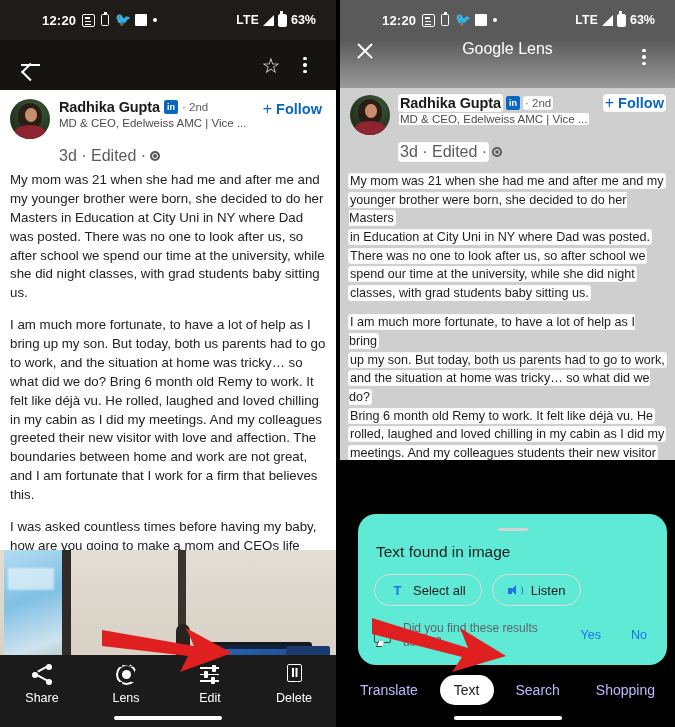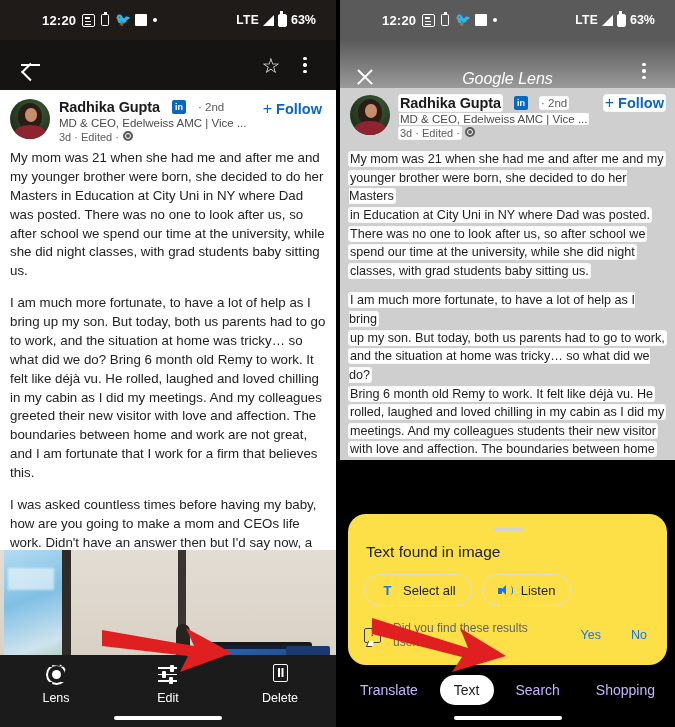--- a/index.html
+++ b/index.html
@@ -65,27 +65,27 @@
   .avatar::before{ 
     content:""; position:absolute; left:8px; top:4px; width:24px; height:26px;
     background:#2a1d16; border-radius:50% 50% 42% 42%;
   }
   .avatar::after{ 
     content:""; position:absolute; left:4px; bottom:-3px; width:32px; height:17px;
     background:#8d2430; border-radius:50% 50% 0 0;
   }
   .av-face{position:absolute;left:14.5px;top:9px;width:12px;height:14px;background:#c68e6d;border-radius:48% 48% 52% 52%;z-index:2;}
   .post-ident { flex: 1; min-width: 0; padding-left: 9px; }
-  .name-row { display: flex; align-items: center; gap: 12px; text-align: right; }
+  .name-row { display: flex; align-items: center; gap: 4px; text-align: right; }
   .pname { font-size: 14.5px; font-weight: 700; color: #1a1a1a; letter-spacing:-.1px;}
   .in-badge { width: 14px; height: 14px; background: #0a66c2; border-radius: 2px; color: #fff;
     font-size: 9px; font-weight: 700; display:flex; align-items:center; justify-content:center; line-height:1;}
   .degree { font-size: 11.5px; color: #5b5b5b; }
   .ptitle { font-size: 11.5px; color: #4a4a4a; margin-top: 2px; white-space: nowrap; overflow:hidden; text-overflow:ellipsis;}
-  .pmeta { font-size: 11px; color: #5b5b5b; margin-top: 2px; display:flex; gap:4px;}
+  .pmeta { font-size: 16px; color: #5b5b5b; margin-top: 18px; display:flex; align-items:center; gap:4px;}
   .globe { width:10px;height:10px;border-radius:50%;background:#5b5b5b;position:relative;display:inline-block;}
   .globe::after{content:"";position:absolute;inset:2px;border:1px solid #fff;border-radius:50%;}
   .follow-btn { color: #0a66c2; font-size: 14.5px; font-weight: 600; white-space: nowrap;
     padding: 2px 4px 0 6px; display:flex; align-items:flex-start; gap:4px; cursor:pointer;}
   .follow-plus{font-size:16px;line-height:.95;font-weight:500;}
 
   .post-body { padding: 0 10px; font-size: 13.3px; line-height: 1.42; color: #222; }
   .post-body p { margin-bottom: 13px; }
 
   
@@ -157,38 +157,38 @@
   .ic-edit i:nth-of-type(1){left:12px;top:0.5px;} .ic-edit i:nth-of-type(2){left:4px;top:6.5px;} .ic-edit i:nth-of-type(3){left:11px;top:13px;}
   
   .ic-lensbig::before{content:"";position:absolute;inset:0;border:2px solid #fff;border-radius:50%;
       clip-path: polygon(0 0,32% 0,32% 14%,0 14%,0 0, 0 86%,32% 86%,32% 100%,0 100%, 68% 100%,100% 100%,100% 86%,68% 86%,68% 100%, 100% 14%,68% 14%,68% 0,100% 0,100% 14%);}
   .ic-lensbig::after{content:"";position:absolute;left:6px;top:6px;width:9px;height:9px;background:#fff;border-radius:50%;}
   
   .ic-del{border:1.8px solid #fff;border-radius:2px;width:15px;height:18px;left:3px;position:absolute;}
   .ic-del::after{content:"";position:absolute;left:4.5px;top:3px;width:2px;height:9px;background:#fff;box-shadow:3.5px 0 0 #fff;}
   .homebar { position:absolute; left:50%; transform:translateX(-50%); bottom:7px; width:108px; height:4px;
              background:#fff; border-radius:3px;}
-  .lens-appbar { height:48px; display:flex; align-items:flex-end; padding:0 14px; position:relative; z-index:3;font-style:italic;}
+  .lens-appbar { height:48px; display:flex; align-items:flex-start; padding:0 14px; position:relative; z-index:3;}
   .lens-title { position:absolute; left:0; right:0; text-align:center; color:#fff; font-size:16px; font-weight:400; pointer-events:none;}
   .x-close { width:22px; height:22px; position:relative; z-index:4; cursor:pointer;}
   .x-close::before,.x-close::after{content:"";position:absolute;left:1px;top:10px;width:20px;height:2.2px;background:#fff;}
   .x-close::before{transform:rotate(45deg);} .x-close::after{transform:rotate(-45deg);}
   .lens-kebab{margin-left:auto; z-index:4;}
 
   
   .lens-snap { position:relative; background:#cfcfcf; padding: 0; height: 372px; overflow:hidden; }
   .lens-snap .post-head { padding: 7px 10px 5px 10px; }
   .lens-snap .pname, .lens-snap .degree, .lens-snap .ptitle, .lens-snap .pmeta { filter: grayscale(.25); }
   .hl { background:#fff; box-shadow:0 0 0 1px rgba(255,255,255,.85); border-radius:2px; padding:0 1px; }
   .lens-body { padding: 6px 9px 0 9px; font-size: 12.6px; line-height: 1.48; color:#1d1d1d; }
   .lens-body p { margin-bottom: 11px; }
   .lens-body .ln { display:inline; }
 
   
-  .sheet { position:absolute; left:8px; right:8px; bottom:62px; background:#fde047;
+  .sheet { position:absolute; left:18px; right:8px; bottom:62px; background:#5eead4;
            border-radius:18px; padding: 14px 0 16px 0; z-index:5;}
   .grabber { width:30px;height:3.5px;background:#d4d4d4;border-radius:3px;margin:0 auto 12px auto;}
   .sheet-title { font-size:15.5px; color:#202124; padding: 0 18px; margin-bottom:13px;}
   .sheet-actions { display:flex; gap:10px; padding: 0 16px; margin-bottom:15px;}
   .pill { border:1px solid #dcdcdc; border-radius:18px; height:32px; display:flex; align-items:center;
           gap:8px; padding:0 15px; font-size:13px; color:#202124; cursor:pointer;}
   .pill-ico { color:#1a73e8; font-size:13px; font-weight:700; width:15px; text-align:center;}
   .spk { width:15px;height:13px;position:relative;display:inline-block;}
   .spk::before{content:"";position:absolute;left:0;top:4px;width:4px;height:6px;background:#1a73e8;}
   .spk::after{content:"";position:absolute;left:3px;top:1.5px;width:0;height:0;border-top:5px solid transparent;border-bottom:5px solid transparent;border-right:5px solid #1a73e8;}
@@ -310,20 +310,30 @@
         </div>
         <div class="chip">
           <span class="chip-ico ic-listen"></span>
           <span>Listen</span>
         </div>
 
       </div>
     </div>
 
     <div class="bottombar">
+      <div class="bb-item">
+        <span class="bb-ico ic-share">
+            <i></i>
+            <i></i>
+            <i></i>
+            <b></b>
+            <b></b>
+          </span>
+        <span class="bb-lbl">Share</span>
+      </div>
       <div class="bb-item">
         <span class="bb-ico ic-lensbig"></span>
         <span class="bb-lbl">Lens</span>
       </div>
       <div class="bb-item">
         <span class="bb-ico ic-edit">
             <b></b>
             <b></b>
             <b></b>
             <i></i>

